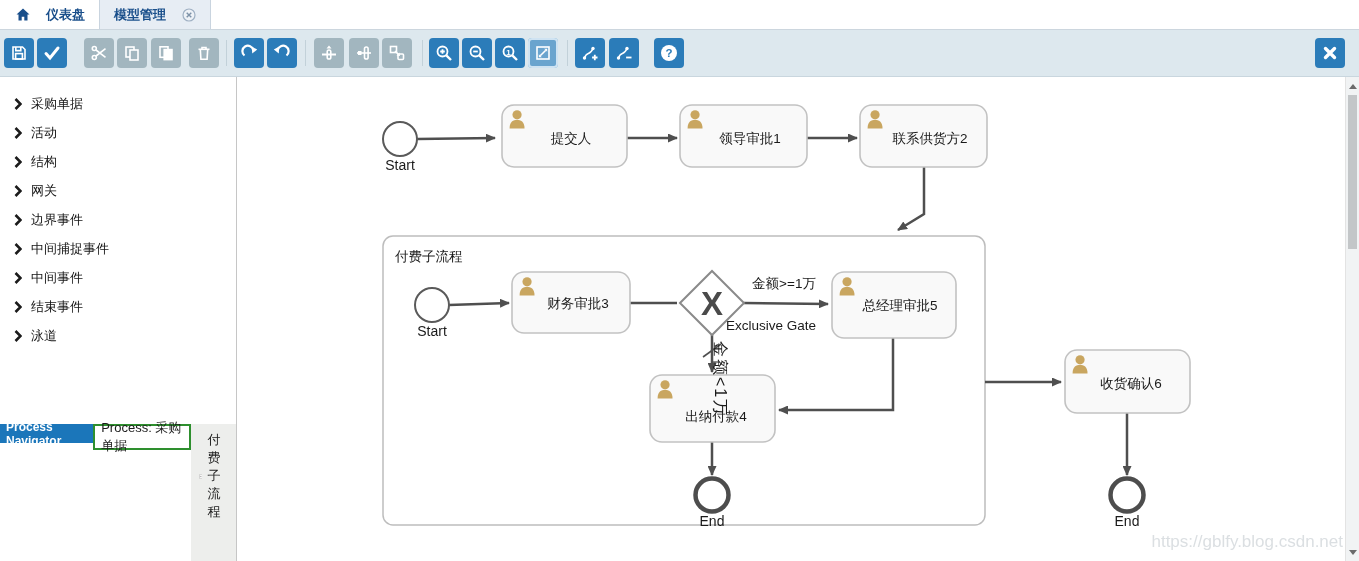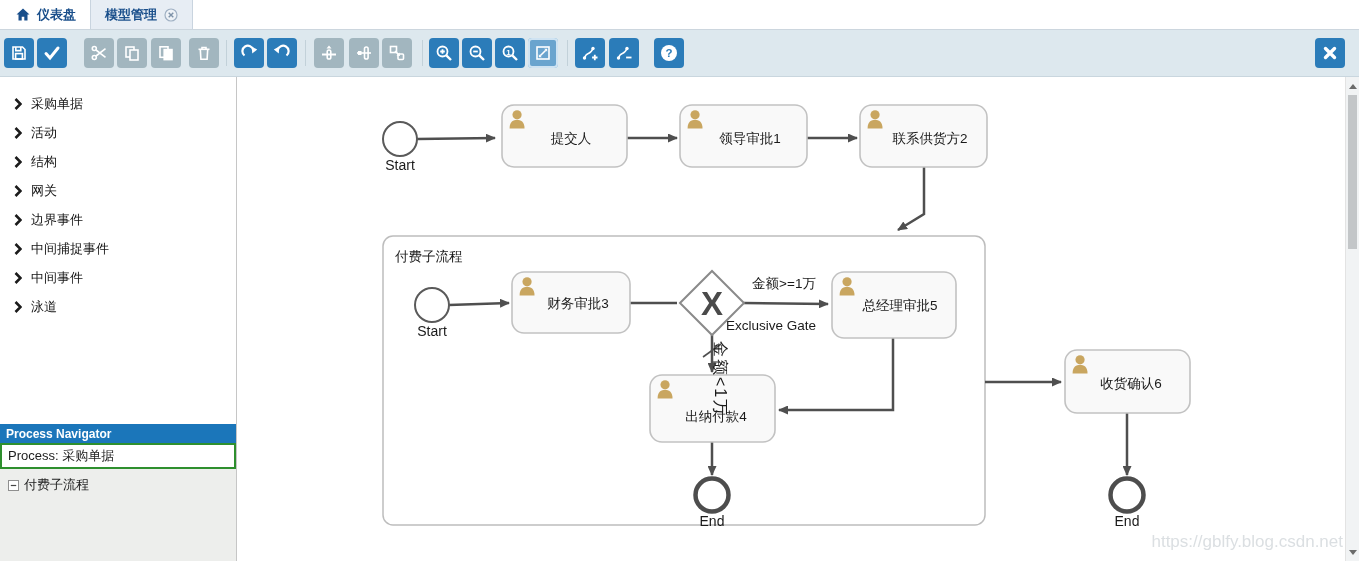--- a/index.html
+++ b/index.html
@@ -2,21 +2,21 @@
 <html><head>
 <meta charset="utf-8">
 <style>
   * { margin:0; padding:0; box-sizing:border-box; }
   html,body { width:1359px; height:561px; overflow:hidden; background:#fff;
               font-family:"Liberation Sans","DejaVu Sans",sans-serif; }
 
   
   .tabbar { height:30px; background:#fff; border-bottom:1px solid #ccd6de;
             display:flex; align-items:stretch; }
-  .tab { display:flex; align-items:center; gap:7px; padding:0 14px;
+  .tab { display:flex; align-items:center; gap:16px; padding:0 14px;
          font-size:13px; font-weight:bold; color:#1a4f8b; cursor:pointer; }
   .tab.first { margin-left:2px; }
   .tab.active { background:#e7edf4; border-left:1px solid #c9d4df; border-right:1px solid #c9d4df; }
 
   
   .toolbar { height:47px; background:#dde8ee; border-bottom:1px solid #c9d6de;
              display:flex; align-items:center; padding:0 0 0 4px; }
   .tbtn { width:30px; height:30px; border-radius:4px; display:flex; align-items:center;
           justify-content:center; cursor:pointer; flex:none; }
   .tbtn.blue { background:#2b7cb9; }
@@ -27,21 +27,21 @@
 
   
   .main { display:flex; height:484px; }
 
   .sidebar { width:237px; flex:none; border-right:1px solid #c6c6c6; background:#fff;
              display:flex; flex-direction:column; }
   .palette { height:347px; padding-top:12px; }
   .pal-item { height:29px; display:flex; align-items:center; gap:9px; padding-left:14px;
               font-size:13px; color:#141414; cursor:pointer; }
 
-  .navigator { flex:1; display:flex; flex-direction:column; }
+  .navigator { flex:1; display:flex; flex-direction:row; }
   .nav-header { height:19px; background:#1b76ba; color:#fff; font-size:12px; font-weight:bold;
                 display:flex; align-items:center; padding-left:6px; }
   .process-row { height:26px; background:#fff; border:2px solid #2e8f2e;
                  display:flex; align-items:center; padding-left:6px;
                  font-size:13px; font-weight:normal; color:#1c1c1c; cursor:pointer; }
   .nav-body { flex:1; background:#edeeec; padding:7px 8px; }
   .tree-item { display:flex; align-items:center; gap:5px; font-size:13px; color:#222; cursor:pointer; }
 
   .canvas { position:relative; flex:1; background:#fff; overflow:hidden; }
   .diagram-svg { position:absolute; left:0; top:0; }
@@ -260,20 +260,26 @@
         <svg width="8" height="12" viewBox="0 0 8 12">
             <path d="M1.5,1 L6.5,6 L1.5,11" stroke="#1b1b1b" stroke-width="2.6" fill="none"></path>
           </svg>
         <span>中间捕捉事件</span>
       </div>
       <div class="pal-item">
         <svg width="8" height="12" viewBox="0 0 8 12">
             <path d="M1.5,1 L6.5,6 L1.5,11" stroke="#1b1b1b" stroke-width="2.6" fill="none"></path>
           </svg>
         <span>中间事件</span>
+      </div>
+      <div class="pal-item">
+        <svg width="8" height="12" viewBox="0 0 8 12">
+            <path d="M1.5,1 L6.5,6 L1.5,11" stroke="#1b1b1b" stroke-width="2.6" fill="none"></path>
+          </svg>
+        <span>结束事件</span>
       </div>
       <div class="pal-item">
         <svg width="8" height="12" viewBox="0 0 8 12">
             <path d="M1.5,1 L6.5,6 L1.5,11" stroke="#1b1b1b" stroke-width="2.6" fill="none"></path>
           </svg>
         <span>泳道</span>
       </div>
     </div>
 
     <div class="navigator">

